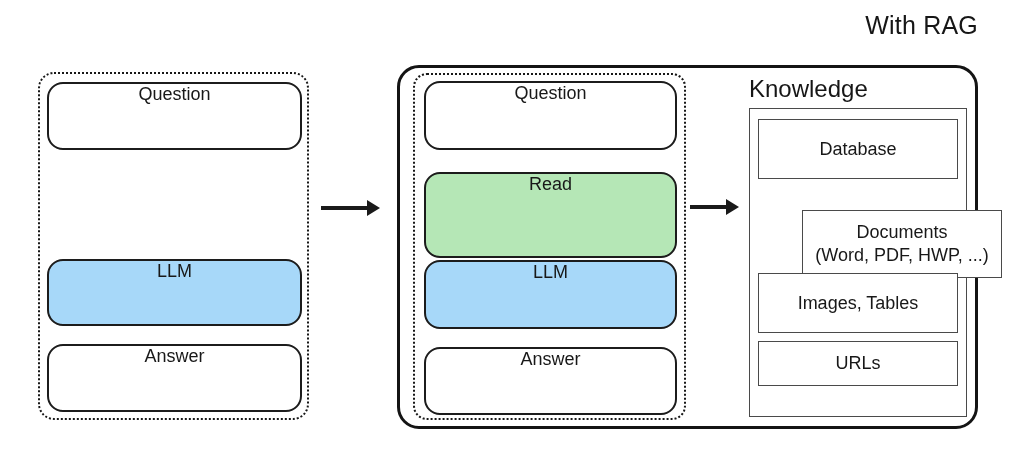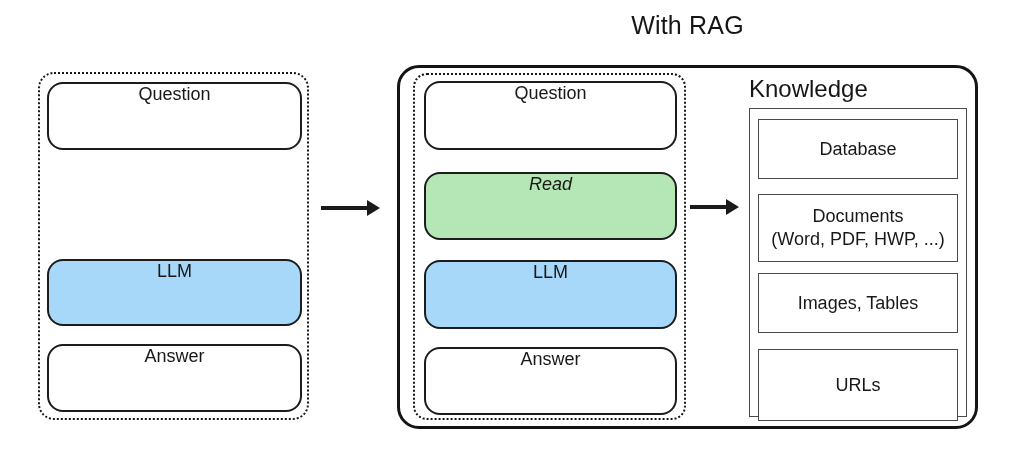--- a/index.html
+++ b/index.html
@@ -20,21 +20,21 @@
     position: absolute;
     top: 10px;
     text-align: center;
     font-size: 25px;
     line-height: 30px;
     letter-spacing: 0.2px;
     color: #161616;
     white-space: nowrap;
   }
   #no-rag-title { left: 38px; width: 271px; }
-  #with-rag-title { left: 397px; width: 581px; }
+  #with-rag-title { left: 397px; width: 581px; text-align: right; }
 
   .dotted-container {
     position: absolute;
     border: 2.5px dotted #171717;
     border-radius: 16px;
     background: transparent;
     box-sizing: border-box;
   }
   #no-rag-container { left: 38px; top: 72px; width: 271px; height: 348px; }
   #with-rag-flow { left: 13px; top: 5px; width: 273px; height: 347px; border-radius: 14px; }
@@ -53,21 +53,21 @@
   .fill-blue { background: var(--llm-fill, #a7d8f9); }
   .fill-green { background: var(--read-fill, #b5e7b6); }
 
   
   #no-rag-question { left: 7px; top: 8px;  width: 255px; height: 68px; }
   #no-rag-llm      { left: 7px; top: 185px; width: 255px; height: 67px; }
   #no-rag-answer   { left: 7px; top: 270px; width: 255px; height: 68px; }
 
   
   #with-rag-question { left: 9px; top: 6px;   width: 253px; height: 69px; }
-  #with-rag-read     { left: 9px; top: 97px;  width: 253px; height: 68px; font-style: italic; }
+  #with-rag-read     { left: 9px; top: 97px;  width: 253px; height: 86px; }
   #with-rag-llm      { left: 9px; top: 185px; width: 253px; height: 69px; }
   #with-rag-answer   { left: 9px; top: 272px; width: 253px; height: 68px; }
 
   #with-rag-container {
     position: absolute;
     left: 397px; top: 65px;
     width: 581px; height: 364px;
     box-sizing: border-box;
     border: 3px solid #141414;
     border-radius: 22px;
@@ -121,23 +121,23 @@
     background: #ffffff;
     display: flex;
     flex-direction: column;
     align-items: center;
     justify-content: center;
     font-size: 18px;
     line-height: 23px;
     color: #181818;
   }
   #k-database { top: 10px;  height: 60px; }
-  #k-documents { top: 85px; height: 68px; }
+  #k-documents { top: 101px; height: 68px; margin-left: 44px; }
   #k-images   { top: 164px; height: 60px; }
-  #k-urls     { top: 240px; height: 72px; }
+  #k-urls     { top: 232px; height: 45px; }
 </style>
 </head>
 <body>
 
 <div class="canvas">
 
 
   <div class="section-title" id="with-rag-title">With RAG</div>
 
   <div class="dotted-container" id="no-rag-container">

